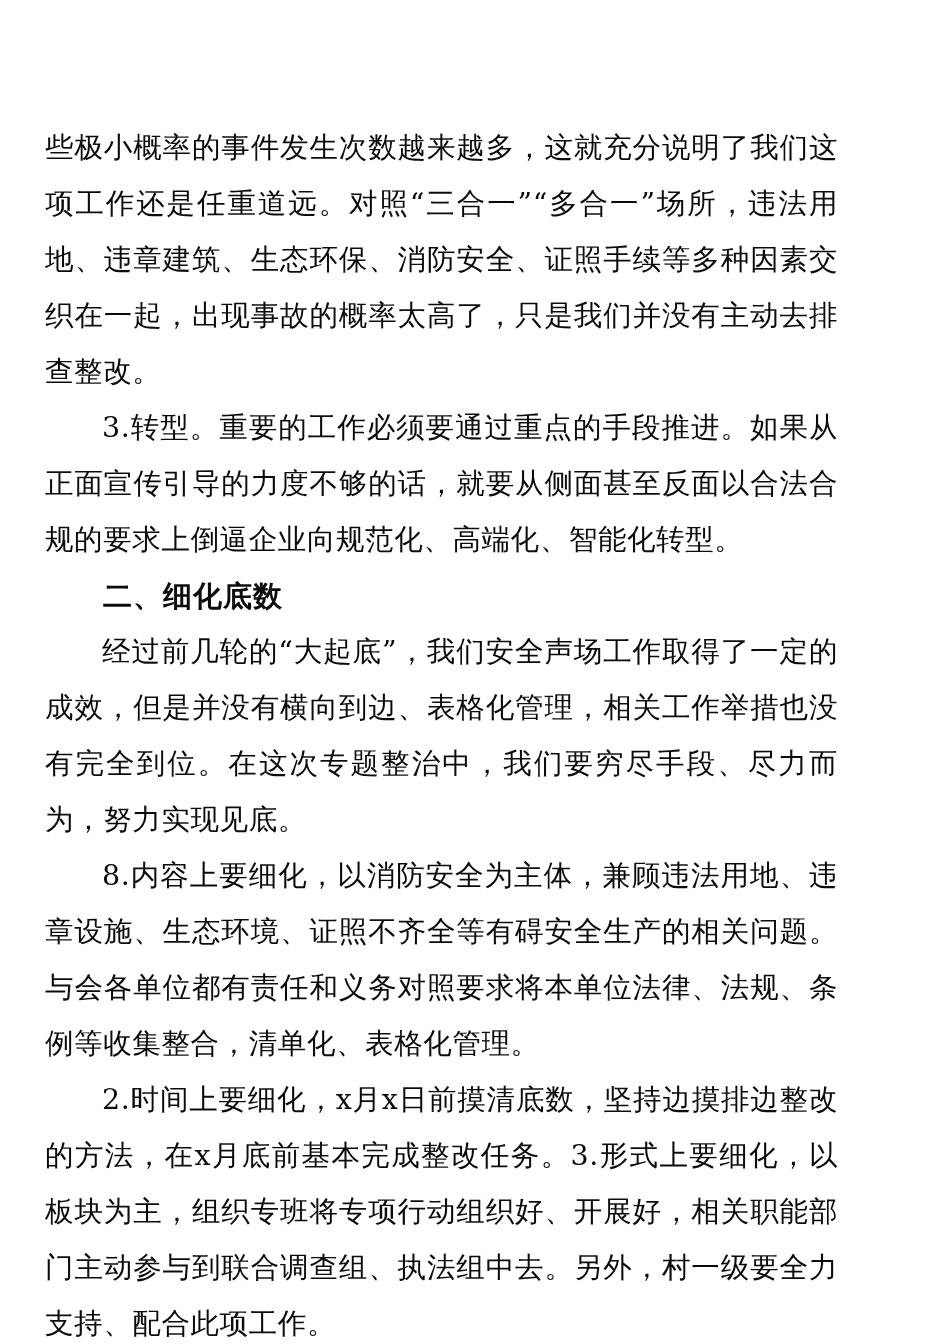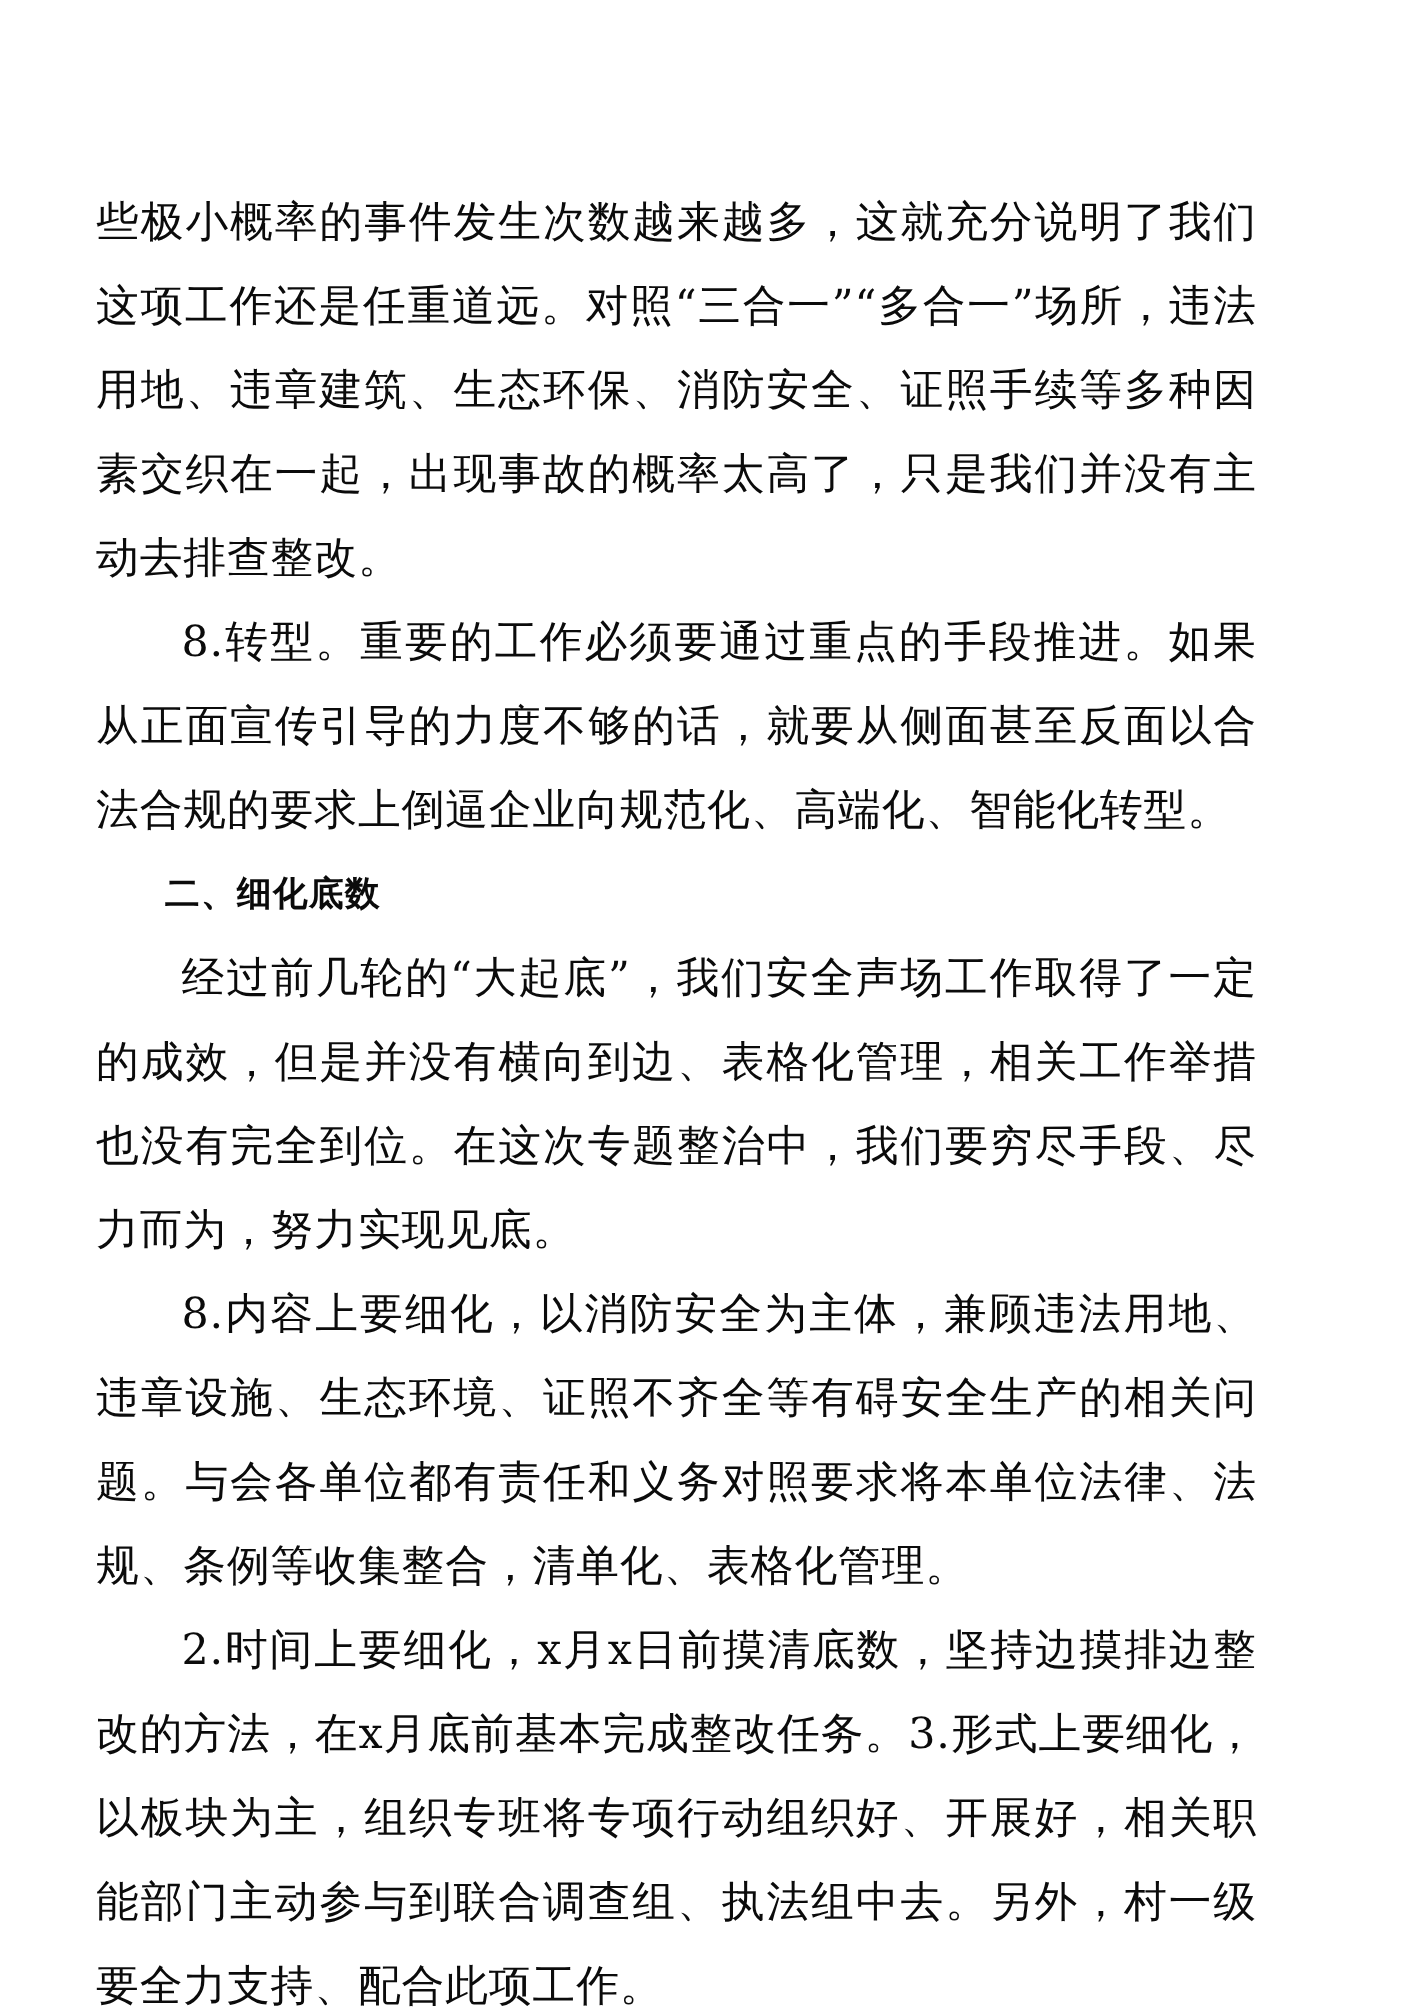--- a/index.html
+++ b/index.html
@@ -11,53 +11,53 @@
     width: 950px;
     height: 1344px;
     font-family: "DejaVu Serif", "Liberation Serif", serif;
     color: #0b0b0b;
     overflow: hidden;
   }
   .page {
     box-sizing: border-box;
     width: 950px;
     height: 1344px;
-    padding: 120px 112px 90px 64px;
+    padding: 120px 112px 90px 45px;
     background: #ffffff;
     position: relative;
   }
   .doc-body {
     font-size: 28.5px;
     line-height: 56px;
     text-align: justify;
     text-justify: inter-ideograph;
     letter-spacing: 0.6px;
   }
   p.para {
     margin: 0;
     text-indent: 2em;
   }
   p.para.noindent {
     text-indent: 0;
   }
   h2.heading {
     margin: 0;
-    font-size: 23px;
+    font-size: 29px;
     line-height: 56px;
     font-weight: bold;
     text-indent: 2em;
     font-family: "DejaVu Sans", "Liberation Sans", sans-serif;
     letter-spacing: 1px;
   }
 </style>
 </head>
 <body>
 
 <div class="page">
   <div class="doc-body">
     <p class="para noindent">些极小概率的事件发生次数越来越多，这就充分说明了我们这项工作还是任重道远。对照“三合一”“多合一”场所，违法用地、违章建筑、生态环保、消防安全、证照手续等多种因素交织在一起，出现事故的概率太高了，只是我们并没有主动去排查整改。</p>
-    <p class="para">8.转型。重要的工作必须要通过重点的手段推进。如果从正面宣传引导的力度不够的话，就要从侧面甚至反面以合法合规的要求上倒逼企业向规范化、高端化、智能化转型。</p>
+    <p class="para">3.转型。重要的工作必须要通过重点的手段推进。如果从正面宣传引导的力度不够的话，就要从侧面甚至反面以合法合规的要求上倒逼企业向规范化、高端化、智能化转型。</p>
     <h2 class="heading">二、细化底数</h2>
     <p class="para">经过前几轮的“大起底”，我们安全声场工作取得了一定的成效，但是并没有横向到边、表格化管理，相关工作举措也没有完全到位。在这次专题整治中，我们要穷尽手段、尽力而为，努力实现见底。</p>
     <p class="para">8.内容上要细化，以消防安全为主体，兼顾违法用地、违章设施、生态环境、证照不齐全等有碍安全生产的相关问题。与会各单位都有责任和义务对照要求将本单位法律、法规、条例等收集整合，清单化、表格化管理。</p>
     <p class="para">2.时间上要细化，x月x日前摸清底数，坚持边摸排边整改的方法，在x月底前基本完成整改任务。3.形式上要细化，以板块为主，组织专班将专项行动组织好、开展好，相关职能部门主动参与到联合调查组、执法组中去。另外，村一级要全力支持、配合此项工作。</p>
   </div>
 </div>
 
 </body></html>

